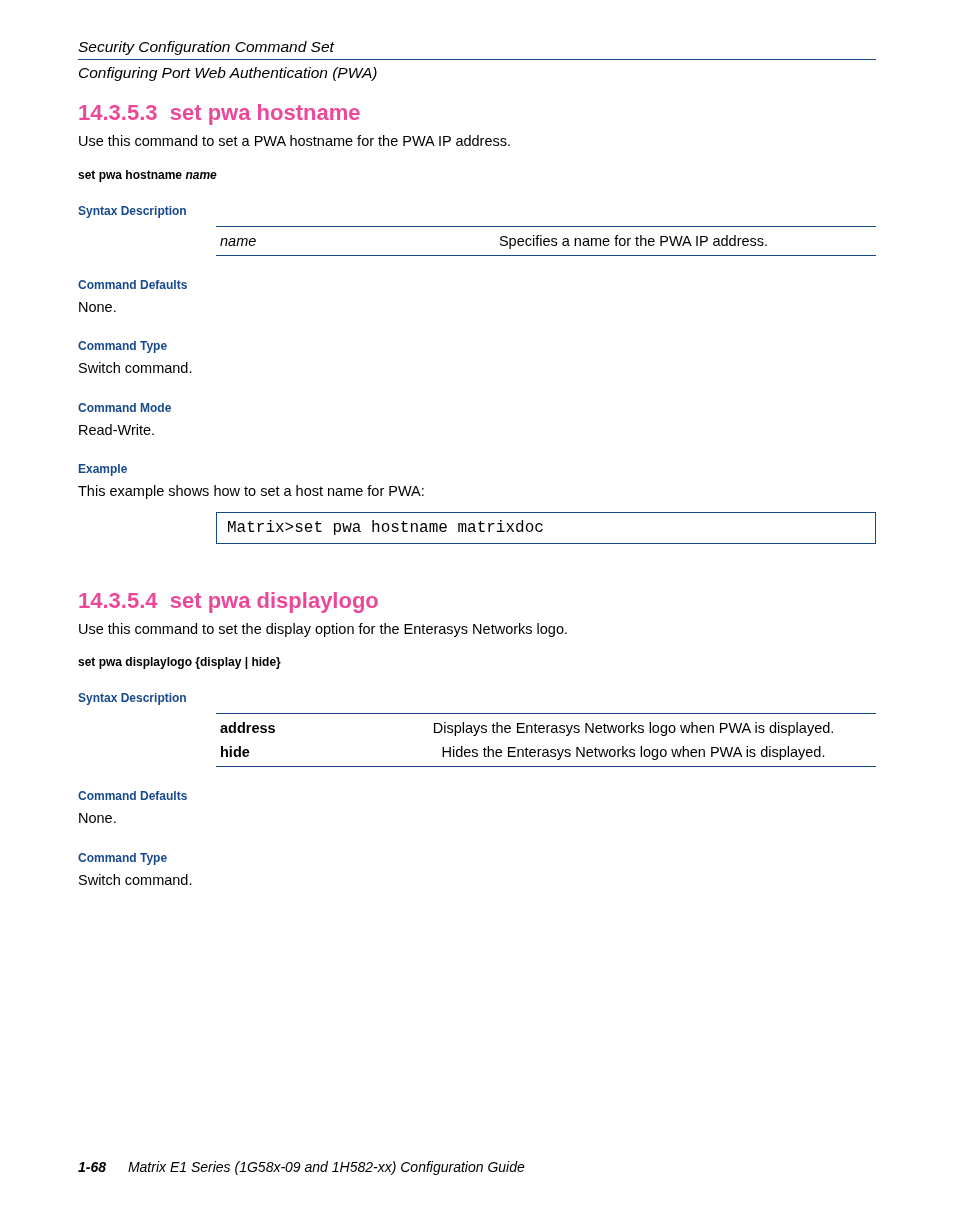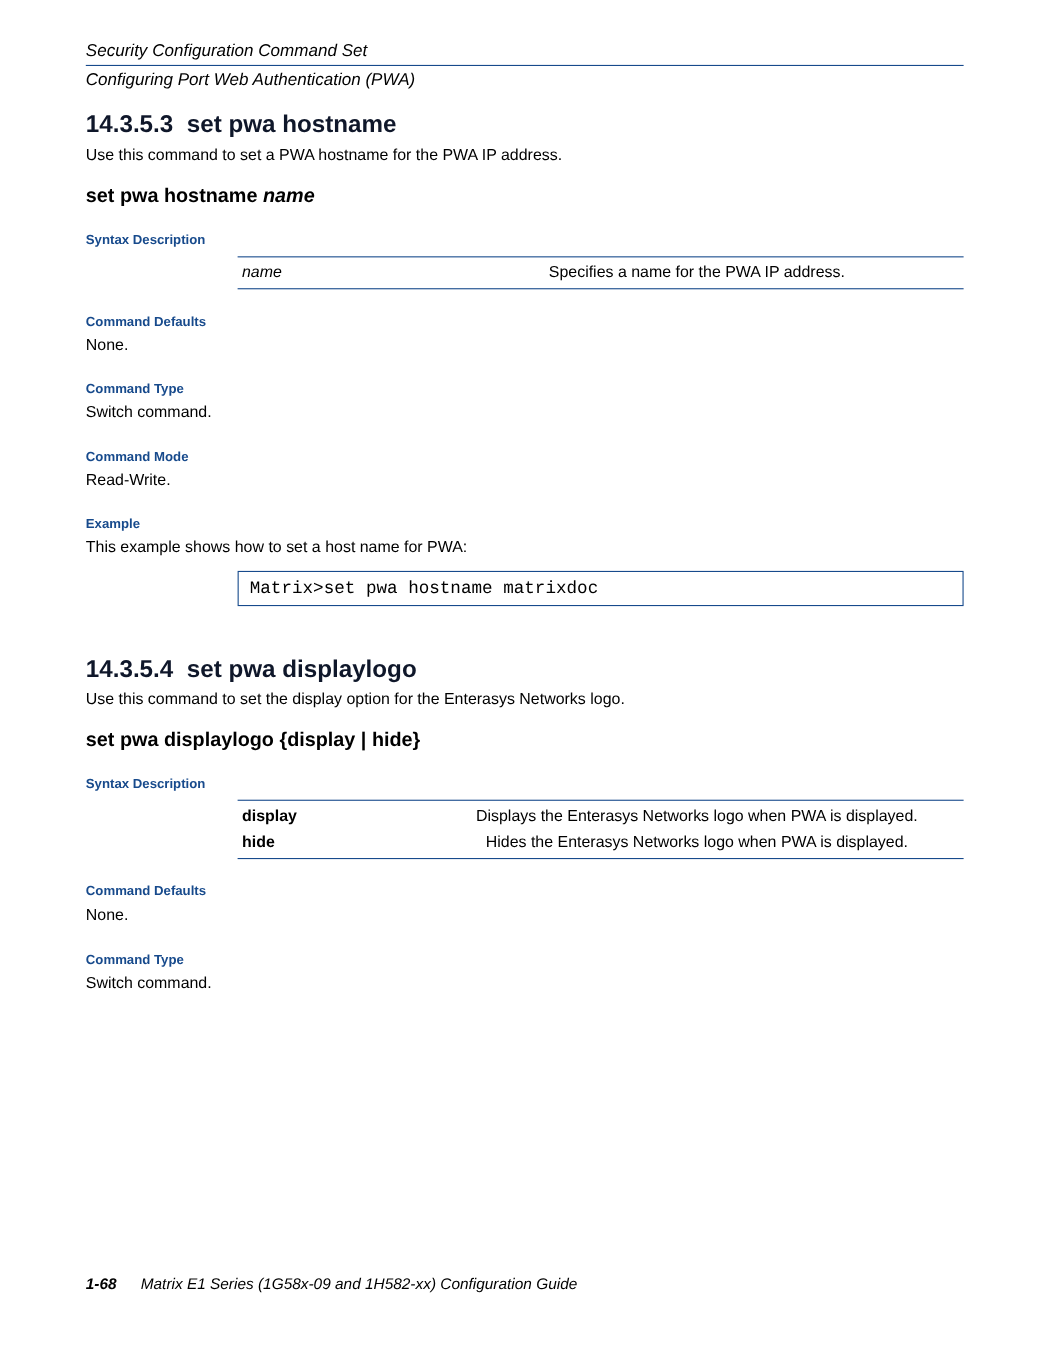--- a/index.html
+++ b/index.html
@@ -29,42 +29,42 @@
     border: none;
     border-top: 1.4px solid #174a8c;
     margin: 2px 0 4px 0;
   }
   .header-line2 {
     font-style: italic;
     font-size: 15.5px;
     margin-bottom: 18px;
   }
   .section-title {
-    color: #0f172a;
+    color: #ec4899;
     font-weight: bold;
     font-size: 22px;
     margin: 0 0 6px 0;
   }
   .sub-title {
     color: #174a8c;
     font-weight: bold;
     font-size: 12px;
     margin: 0 0 6px 0;
   }
   .body-text {
     font-size: 14.5px;
     line-height: 1.35;
     margin: 0;
   }
   .body-text.after-title {
     margin-top: 6px;
   }
   .syntax {
     font-weight: bold;
-    font-size: 18px;
+    font-size: 12px;
     margin: 16px 0 22px 0;
   }
   .block {
     margin-bottom: 22px;
   }
   .table-wrap {
     margin-left: 138px;
     margin-top: 8px;
   }
   .table-wrap hr {
@@ -167,21 +167,21 @@
     <span>14.3.5.4</span>&nbsp;&nbsp;<span>set pwa displaylogo</span>
   </h2>
   <p class="body-text after-title">Use this command to set the display option for the Enterasys Networks logo.</p>
   <p class="syntax">set pwa displaylogo {display | hide}</p>
 
   <div class="block">
     <div class="sub-title">Syntax Description</div>
     <div class="table-wrap">
       <hr>
       <div class="table-row">
-        <div class="col1 noital">display</div>
+        <div class="col1 noital">address</div>
         <div class="col2">Displays the Enterasys Networks logo when PWA is displayed.</div>
       </div>
       <div class="table-row" style="padding-top:2px;">
         <div class="col1 noital">hide</div>
         <div class="col2">Hides the Enterasys Networks logo when PWA is displayed.</div>
       </div>
       <hr>
     </div>
   </div>
 

